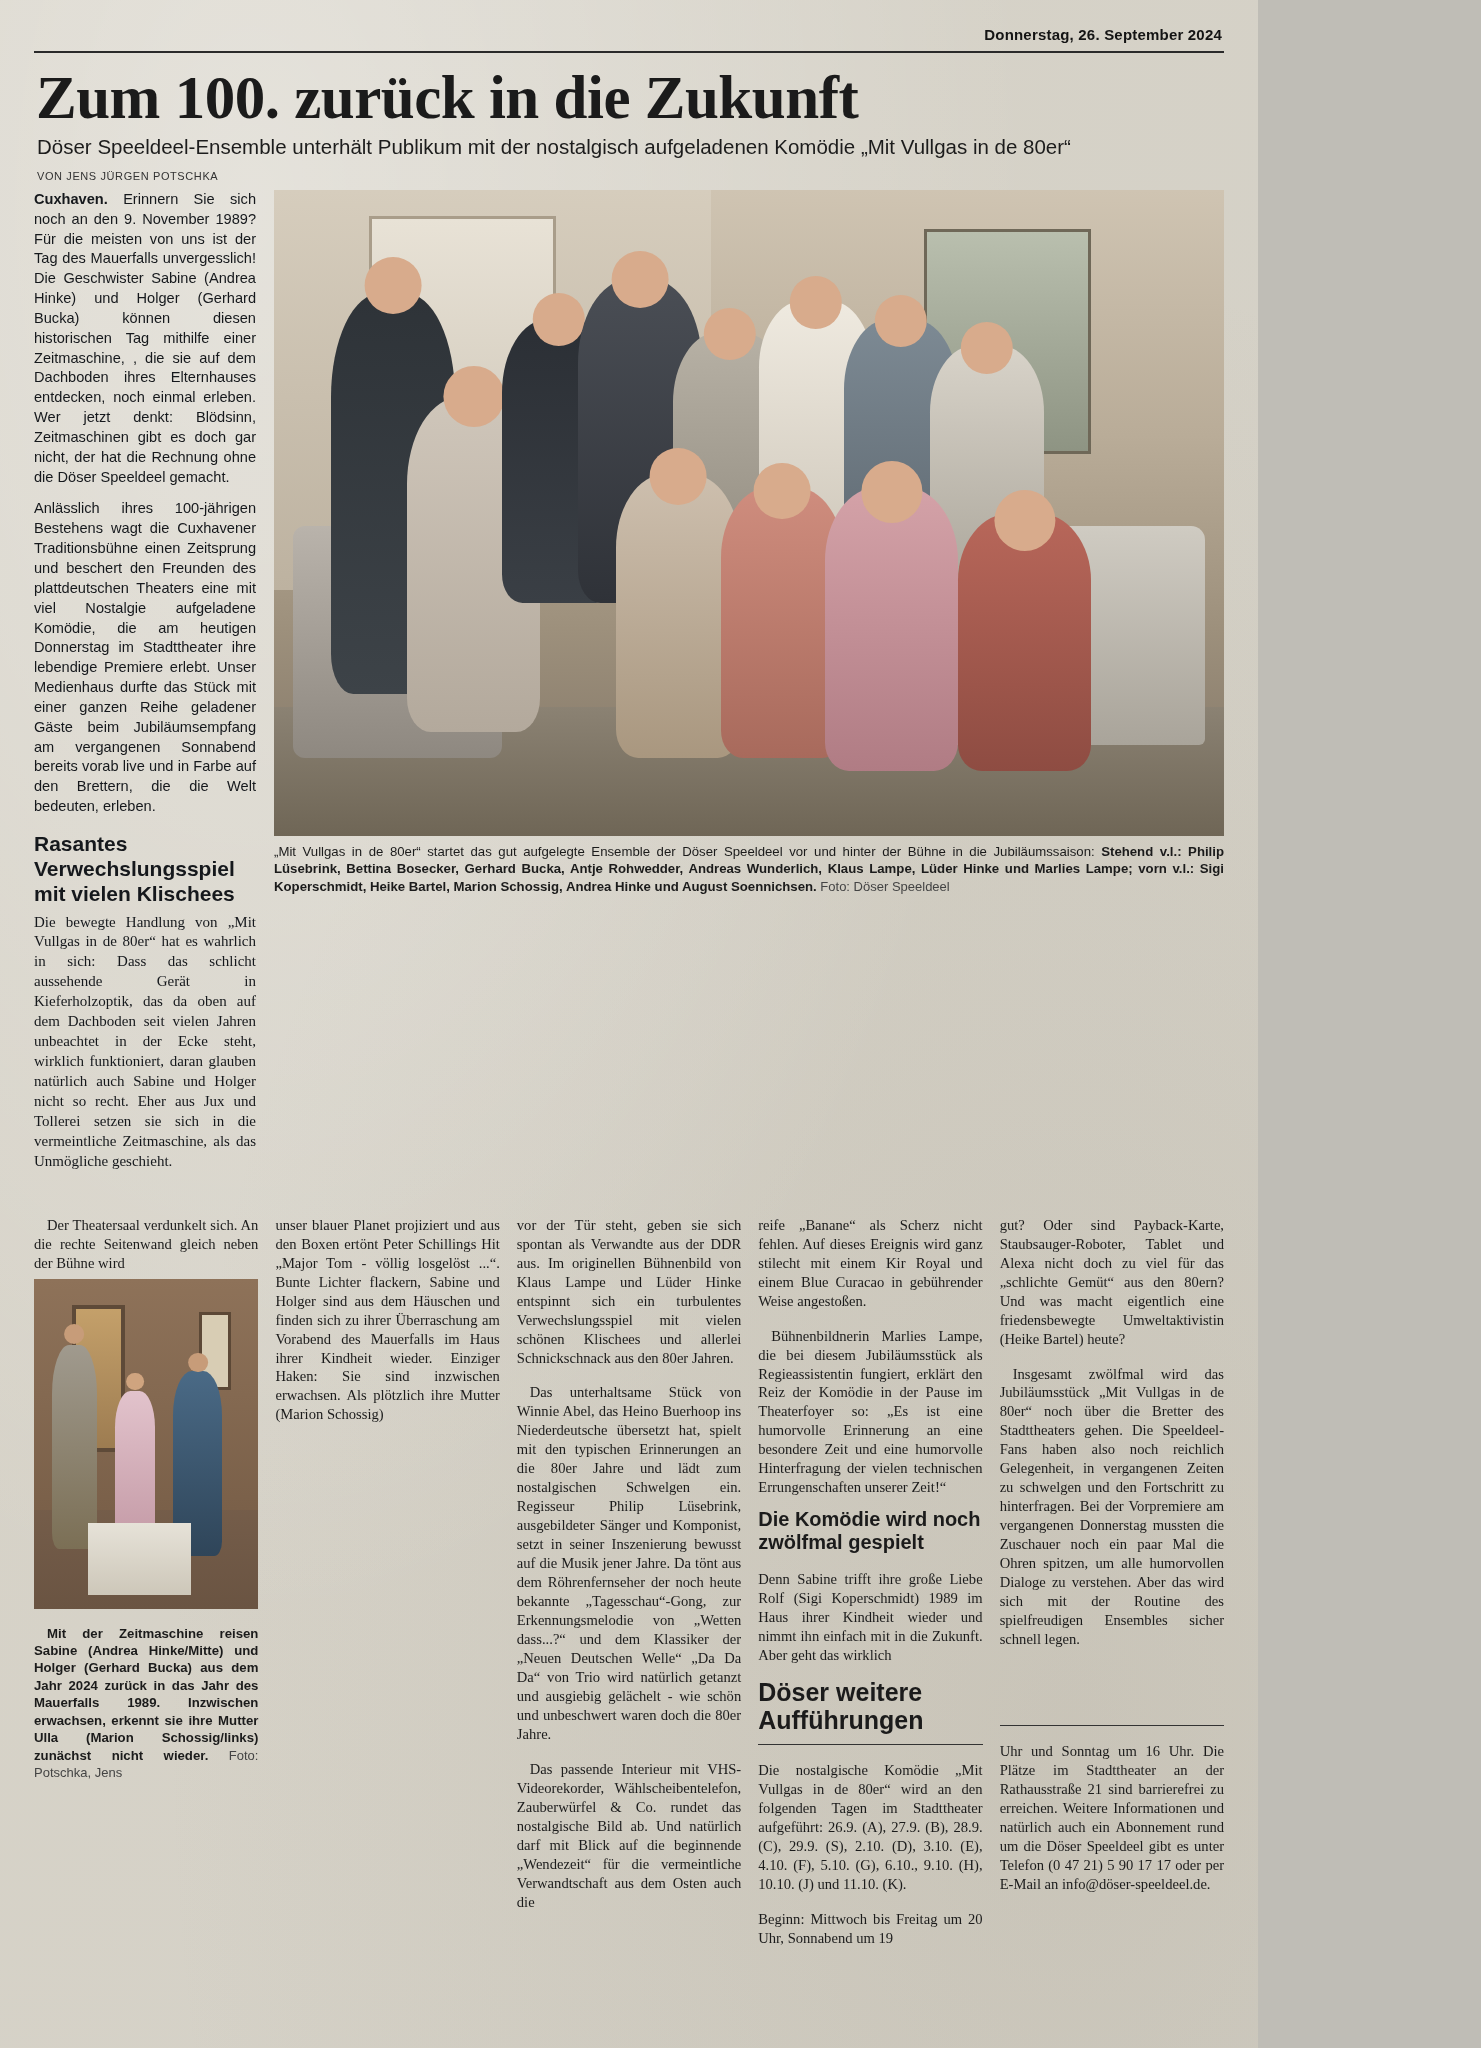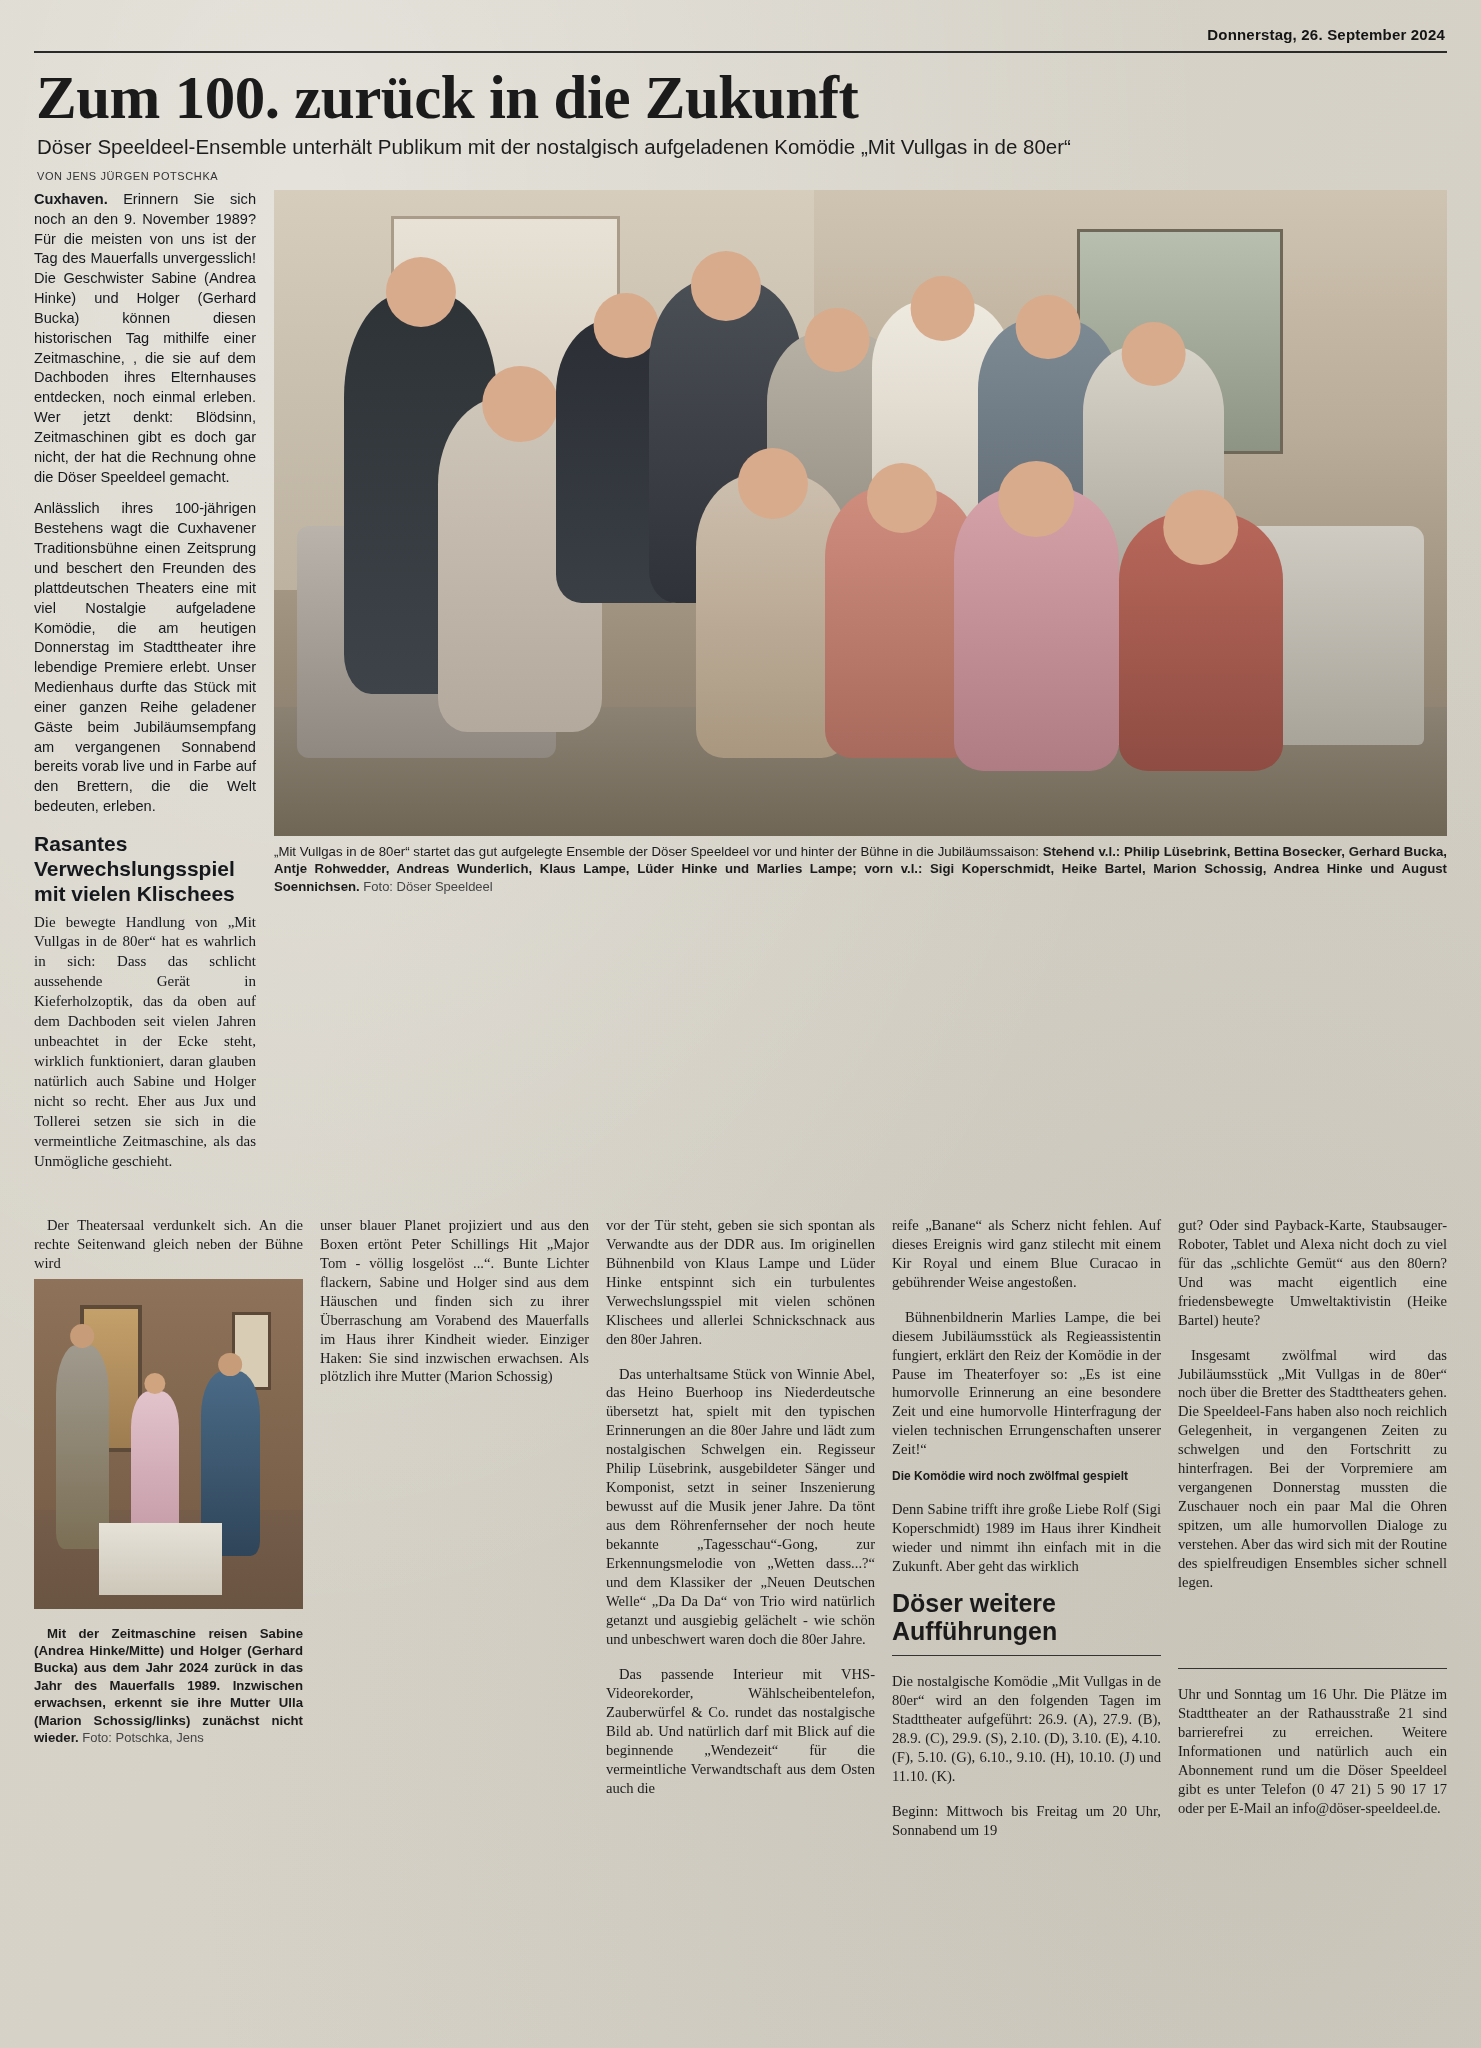--- a/index.html
+++ b/index.html
@@ -2,21 +2,21 @@
 <html><head>
 <meta charset="utf-8">
 <style>
   html, body {
     margin: 0;
     padding: 0;
     background: #bfbdb6;
   }
   .page {
     position: relative;
-    width: 1481px;
+    width: 1258px;
     height: 2048px;
     background: #d9d6cd;
     overflow: hidden;
     font-family: "Liberation Serif", serif;
     color: #1b1b1b;
   }
   
   .page::before {
     content: "";
     position: absolute;
@@ -172,21 +172,21 @@
     font-size: 14.6px;
     line-height: 1.3;
     text-align: justify;
     hyphens: auto;
   }
   .col p { margin: 16px 0 2px 0; text-indent: 13px; }
   .col p.noind { text-indent: 0; }
   .col h3 {
     font-family: "Liberation Sans", sans-serif;
     font-weight: bold;
-    font-size: 12px;
+    font-size: 20px;
     line-height: 1.15;
     margin: 11px 0 5px 0;
     text-align: left;
   }
   .col h2.box-title {
     font-family: "Liberation Sans", sans-serif;
     font-weight: bold;
     font-size: 25px;
     line-height: 1.1;
     margin: 14px 0 8px 0;

